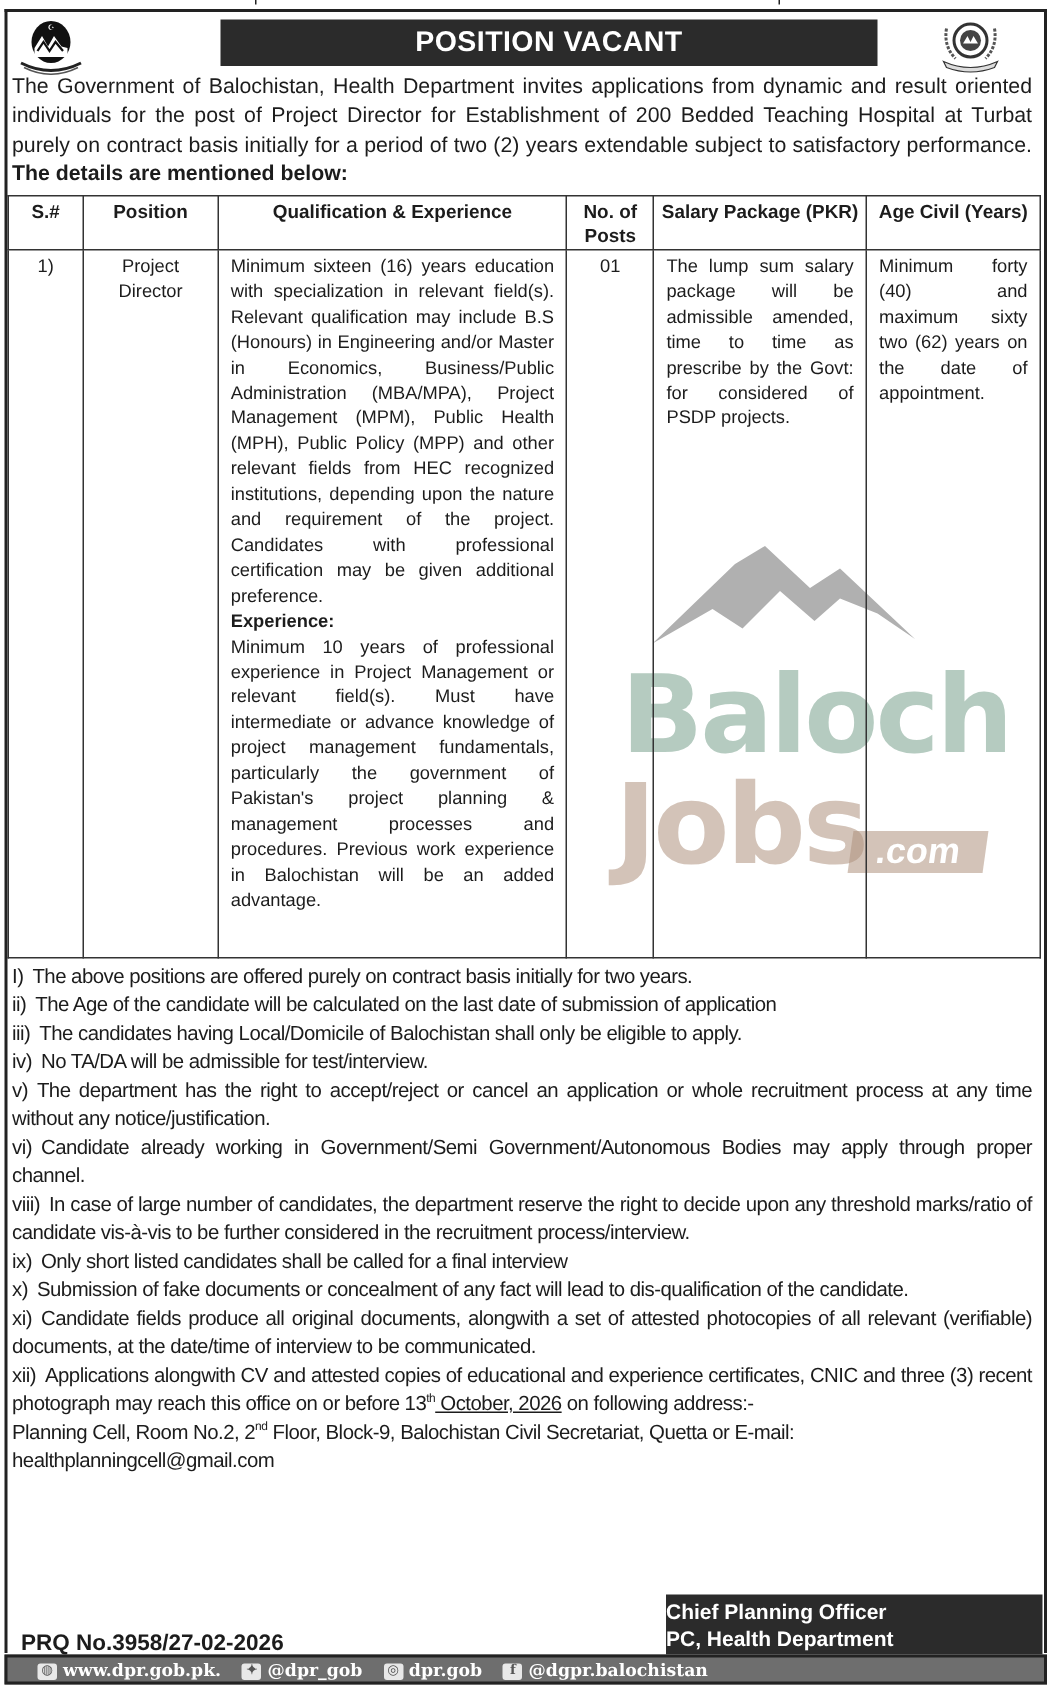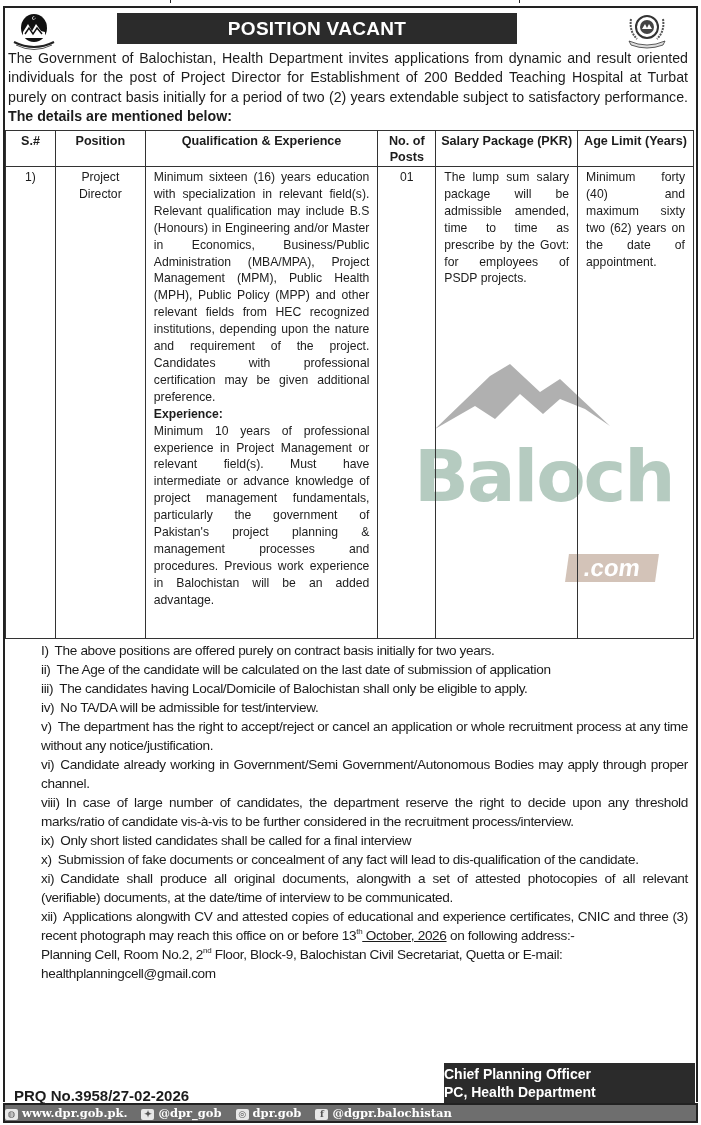--- a/index.html
+++ b/index.html
@@ -2,38 +2,38 @@
 <html><head>
 <meta charset="utf-8">
 <style>
   * { box-sizing: border-box; margin: 0; padding: 0; }
   html, body { width: 701px; height: 1125px; background: #fff; overflow: hidden; }
   body { font-family: "Liberation Sans", sans-serif; color: #1c1c1c; position: relative; }
   .frame { position: absolute; left: 3px; top: 6px; width: 695px; height: 1096px; border: 2px solid #222; border-bottom: none; }
   .topline { position: absolute; top: 0; left: 170px; width: 350px; height: 3px; border-left: 1px solid #222; border-right: 1px solid #222; }
   .logo-left { position: absolute; left: 10px; top: 10px; width: 48px; height: 40px; }
   .logo-right { position: absolute; left: 623px; top: 9px; width: 48px; height: 40px; }
-  .title-bar { position: absolute; left: 117px; top: 13px; width: 400px; height: 31px; background: #2b2b2b; color: #fff; font-weight: bold; font-size: 19px; text-align: center; line-height: 31px; letter-spacing: 0.3px; }
+  .title-bar { position: absolute; left: 147px; top: 13px; width: 438px; height: 31px; background: #2b2b2b; color: #fff; font-weight: bold; font-size: 19px; text-align: center; line-height: 31px; letter-spacing: 0.3px; }
   .intro { position: absolute; left: 8px; top: 49px; width: 680px; font-size: 14.2px; line-height: 19.3px; text-align: justify; }
   .intro b { font-weight: bold; margin-top: 20px; }
   table.jobs { position: absolute; left: 5px; top: 130px; width: 689px; border-collapse: collapse; font-size: 12.2px; line-height: 16.9px; }
   table.jobs th, table.jobs td { border: 1px solid #333; vertical-align: top; }
   table.jobs th { font-weight: bold; font-size: 12.6px; text-align: center; height: 36px; line-height: 16px; padding-top: 2px; }
   table.jobs td { padding: 2px 8px 0 8px; }
   td.c-center { text-align: center; }
   td.just { text-align: justify; text-align-last: auto; }
   .exp-h { font-weight: bold; }
   .notes { position: absolute; left: 8px; top: 641px; width: 680px; font-size: 13.6px; line-height: 19px; font-family: "Liberation Sans Narrow", "Liberation Sans", sans-serif; }
-  .note { text-align: justify; letter-spacing: -0.35px; margin-left: 33px; }
+  .note { text-align: justify; letter-spacing: -0.35px; }
   .note .num { margin-right: 6px; }
   .sup { font-size: 8px; vertical-align: super; line-height: 0; }
   .u { text-decoration: underline; }
   .prq { position: absolute; left: 14px; top: 1087px; font-size: 15px; font-weight: bold; }
   .sign { position: absolute; left: 444px; top: 1063px; width: 251px; height: 40px; background: #2b2b2b; color: #fff; font-weight: bold; font-size: 14px; line-height: 18px; padding-top: 2px; }
-  .footer { position: absolute; left: 3px; top: 1103px; width: 695px; height: 20px; background: #6e6e6e; border: 2px solid #222; color: #fff; font-family: "DejaVu Serif", serif; font-weight: bold; font-size: 11.5px; line-height: 16px; display: flex; align-items: center; gap: 14px; }
+  .footer { position: absolute; left: 3px; top: 1103px; width: 695px; height: 20px; background: #6e6e6e; border: 2px solid #222; color: #fff; font-family: "DejaVu Serif", serif; font-weight: bold; font-size: 11.5px; line-height: 16px; display: flex; align-items: center; padding-left: 20px; gap: 14px; }
   .footer span.ic { display: inline-block; width: 13px; height: 11px; background: #e8e8e8; border-radius: 2px; color: #555; font-size: 9px; text-align: center; line-height: 11px; margin-right: 4px; vertical-align: middle; }
   .footer .item { white-space: nowrap; }
   .watermark { position: absolute; left: 410px; top: 364px; width: 250px; height: 210px; pointer-events: none; }
   .wm-baloch { position: absolute; left: 4px; top: 70px; font-size: 72px; font-weight: bold; color: rgba(120,160,140,0.55); letter-spacing: -2px; font-family: "DejaVu Sans", sans-serif; }
   .wm-jobs { position: absolute; left: 0; top: 143px; font-size: 74px; font-weight: bold; color: rgba(175,145,125,0.55); letter-spacing: -2px; font-family: "DejaVu Sans", sans-serif; }
   .wm-com { position: absolute; left: 157px; top: 190px; width: 90px; height: 28px; background: rgba(175,145,125,0.55); color: #fff; font-size: 24px; font-weight: bold; line-height: 28px; text-align: center; transform: skewX(-8deg); }
 </style>
 </head>
 <body>
 
@@ -63,69 +63,70 @@
 <div class="intro">
   <span>The Government of Balochistan, Health Department invites applications from dynamic and result oriented individuals for the post of Project Director for Establishment of 200 Bedded Teaching Hospital at Turbat purely on contract basis initially for a period of two (2) years extendable subject to satisfactory performance.</span>
   <b>The details are mentioned below:</b>
 </div>
 
 <div class="watermark">
   <svg style="position:absolute;left:25px;top:0" width="200" height="70" viewBox="0 0 200 70">
     <path d="M0 65 L55 12 L75 0 L105 28 L125 15 L175 62 L150 45 L125 35 L108 50 L85 30 L60 55 L40 42 Z" fill="rgba(150,150,150,0.75)"></path>
   </svg>
   <div class="wm-baloch">Baloch</div>
+  <div class="wm-jobs">Jobs</div>
   <div class="wm-com">.com</div>
 </div>
 
 <table class="jobs">
   <colgroup>
     <col style="width:50px">
       <col style="width:90px">
       <col style="width:233px">
       <col style="width:58px">
       <col style="width:142px">
       <col style="width:116px">
   </colgroup>
   <thead>
     <tr>
       <th>S.#</th>
       <th>Position</th>
       <th>Qualification &amp; Experience</th>
       <th>No. of Posts</th>
       <th>Salary Package (PKR)</th>
-      <th>Age Limit (Years)</th>
+      <th>Age Civil (Years)</th>
     </tr>
   </thead>
   <tbody>
     <tr style="height:472px">
       <td class="c-center">1)</td>
       <td class="c-center">Project Director</td>
       <td class="just">
         <div>Minimum sixteen (16) years education with specialization in relevant field(s). Relevant qualification may include B.S (Honours) in Engineering and/or Master in Economics, Business/Public Administration (MBA/MPA), Project Management (MPM), Public Health (MPH), Public Policy (MPP) and other relevant fields from HEC recognized institutions, depending upon the nature and requirement of the project. Candidates with professional certification may be given additional preference.</div>
         <div class="exp-h">Experience:</div>
         <div>Minimum 10 years of professional experience in Project Management or relevant field(s). Must have intermediate or advance knowledge of project management fundamentals, particularly the government of Pakistan's project planning &amp; management processes and procedures. Previous work experience in Balochistan will be an added advantage.</div>
       </td>
       <td class="c-center">01</td>
-      <td class="just">The lump sum salary package will be admissible amended, time to time as prescribe by the Govt: for employees of PSDP projects.</td>
+      <td class="just">The lump sum salary package will be admissible amended, time to time as prescribe by the Govt: for considered of PSDP projects.</td>
       <td class="just">Minimum forty (40) and maximum sixty two (62) years on the date of appointment.</td>
     </tr>
   </tbody>
 </table>
 
 <div class="notes">
   <div class="note"><span class="num">I)</span><span>The above positions are offered purely on contract basis initially for two years.</span></div>
   <div class="note"><span class="num">ii)</span><span>The Age of the candidate will be calculated on the last date of submission of application</span></div>
   <div class="note"><span class="num">iii)</span><span>The candidates having Local/Domicile of Balochistan shall only be eligible to apply.</span></div>
   <div class="note"><span class="num">iv)</span><span>No TA/DA will be admissible for test/interview.</span></div>
   <div class="note"><span class="num">v)</span><span>The department has the right to accept/reject or cancel an application or whole recruitment process at any time without any notice/justification.</span></div>
   <div class="note"><span class="num">vi)</span><span>Candidate already working in Government/Semi Government/Autonomous Bodies may apply through proper channel.</span></div>
   <div class="note"><span class="num">viii)</span><span>In case of large number of candidates, the department reserve the right to decide upon any threshold marks/ratio of candidate vis-à-vis to be further considered in the recruitment process/interview.</span></div>
   <div class="note"><span class="num">ix)</span><span>Only short listed candidates shall be called for a final interview</span></div>
   <div class="note"><span class="num">x)</span><span>Submission of fake documents or concealment of any fact will lead to dis-qualification of the candidate.</span></div>
-  <div class="note"><span class="num">xi)</span><span>Candidate shall produce all original documents, alongwith a set of attested photocopies of all relevant (verifiable) documents, at the date/time of interview to be communicated.</span></div>
+  <div class="note"><span class="num">xi)</span><span>Candidate fields produce all original documents, alongwith a set of attested photocopies of all relevant (verifiable) documents, at the date/time of interview to be communicated.</span></div>
   <div class="note">
     <span class="num">xii)</span><span>Applications alongwith CV and attested copies of educational and experience certificates, CNIC and three (3) recent photograph may reach this office on or before 13</span><span class="sup">th</span><span class="u"> October, 2026</span><span> on following address:-</span>
   </div>
   <div class="note">
     <span>Planning Cell, Room No.2, 2</span><span class="sup">nd</span><span> Floor, Block-9, Balochistan Civil Secretariat, Quetta or E-mail:</span>
   </div>
   <div class="note">healthplanningcell@gmail.com</div>
 </div>
 
 <div class="sign">

